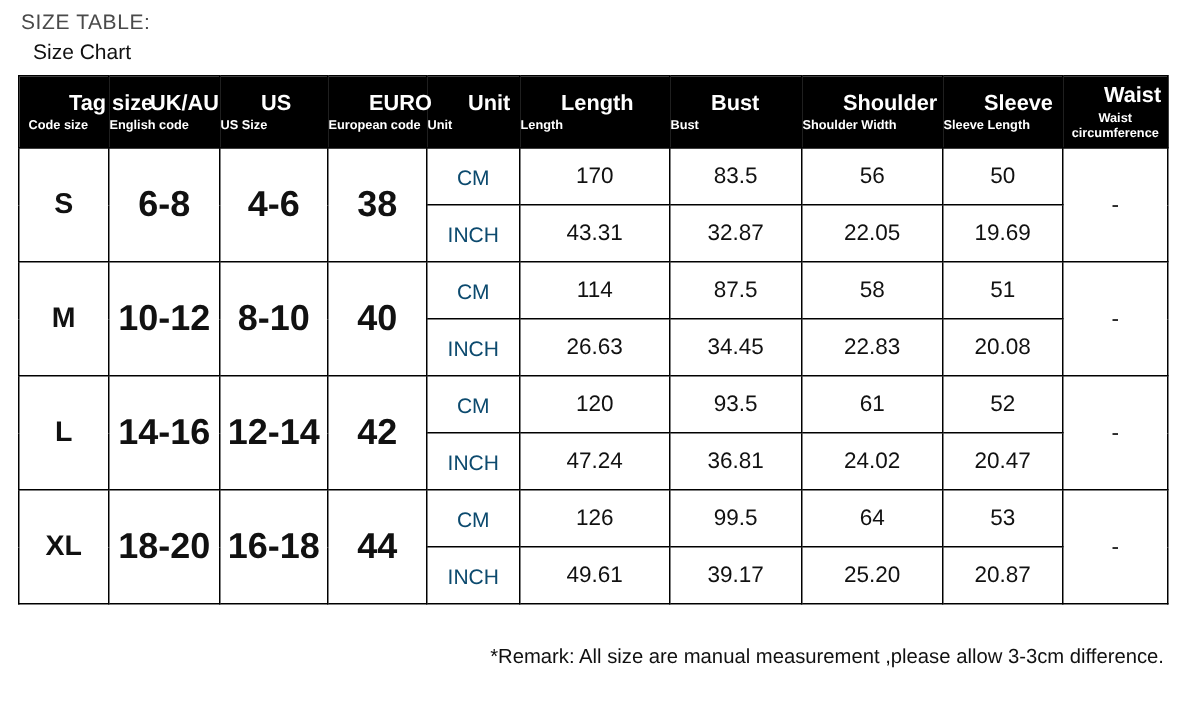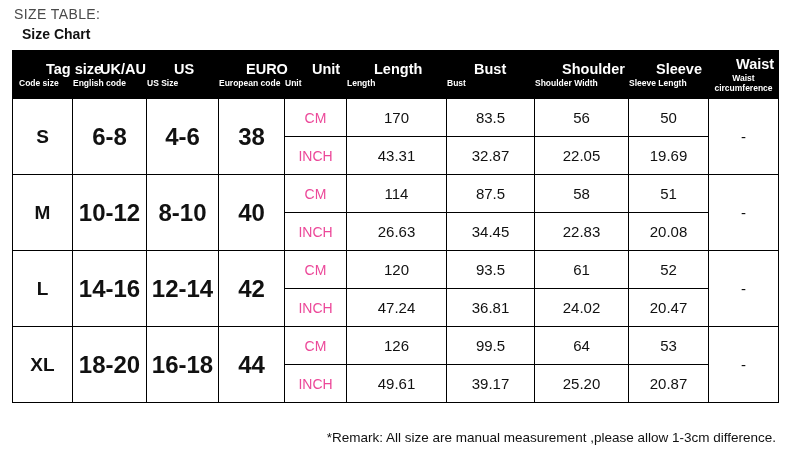--- a/index.html
+++ b/index.html
@@ -22,21 +22,21 @@
     top: 6px;
     font-size: 14px;
     color: #4a4a4a;
     letter-spacing: 0.4px;
   }
   .heading-bold {
     position: absolute;
     left: 22px;
     top: 26px;
     font-size: 14px;
-    font-weight: bold;
+    font-weight: normal;
     color: #111;
   }
   table.size-table {
     position: absolute;
     left: 12px;
     top: 50px;
     width: 766px;
     border-collapse: collapse;
     table-layout: fixed;
   }
@@ -82,21 +82,21 @@
     font-weight: bold;
     color: #111;
   }
   td.val-cell {
     font-size: 24px;
     font-weight: bold;
     color: #111;
   }
   td.unit-cell {
     font-size: 14px;
-    color: #ec4899;
+    color: #0c4a6e;
     height: 38px;
   }
   td.meas-cell {
     font-size: 15px;
     color: #111;
     height: 38px;
   }
   td.dash-cell {
     font-size: 15px;
     color: #111;
@@ -272,15 +272,15 @@
         <td class="unit-cell">INCH</td>
         <td class="meas-cell">49.61</td>
         <td class="meas-cell">39.17</td>
         <td class="meas-cell">25.20</td>
         <td class="meas-cell">20.87</td>
       </tr>
 
     </tbody>
   </table>
 
-  <div class="remark">*Remark: All size are manual measurement ,please allow 1-3cm difference.</div>
+  <div class="remark">*Remark: All size are manual measurement ,please allow 3-3cm difference.</div>
 
 </div>
 
 </body></html>

